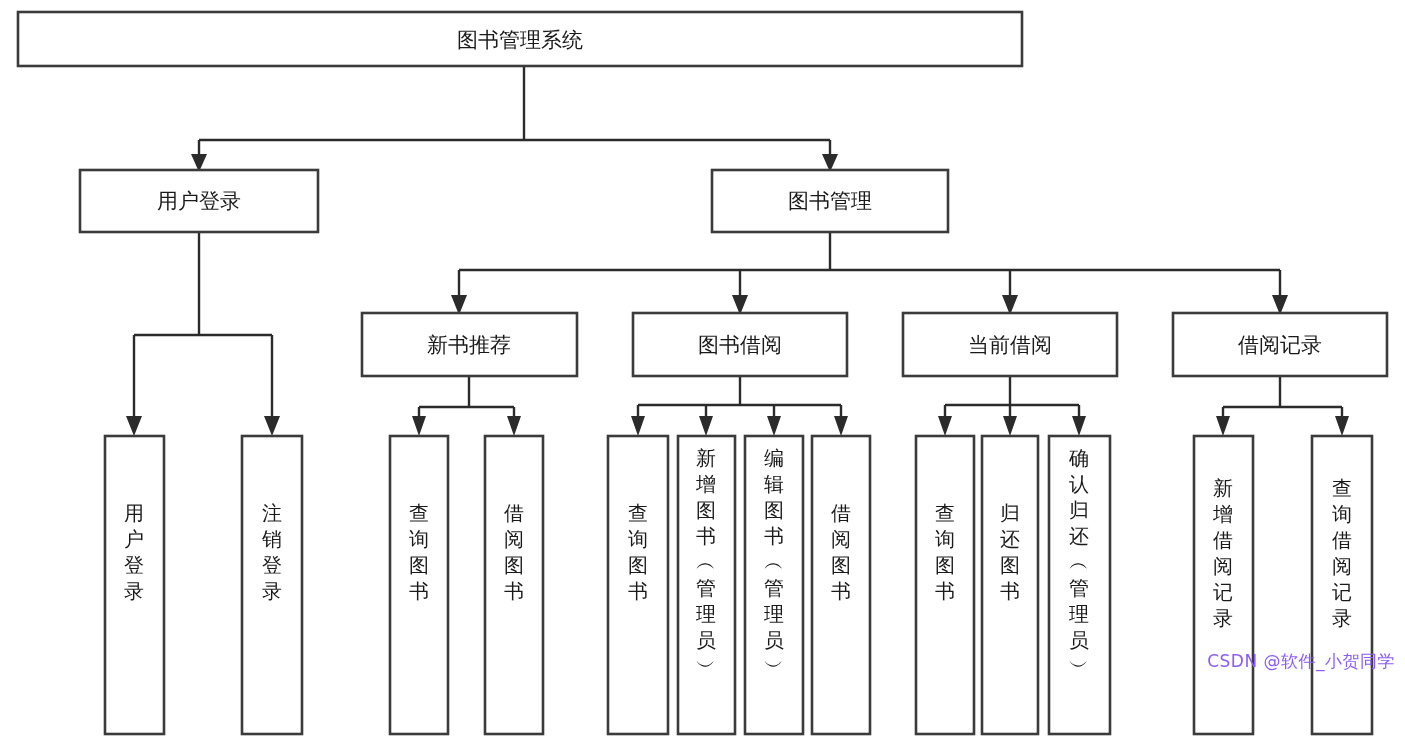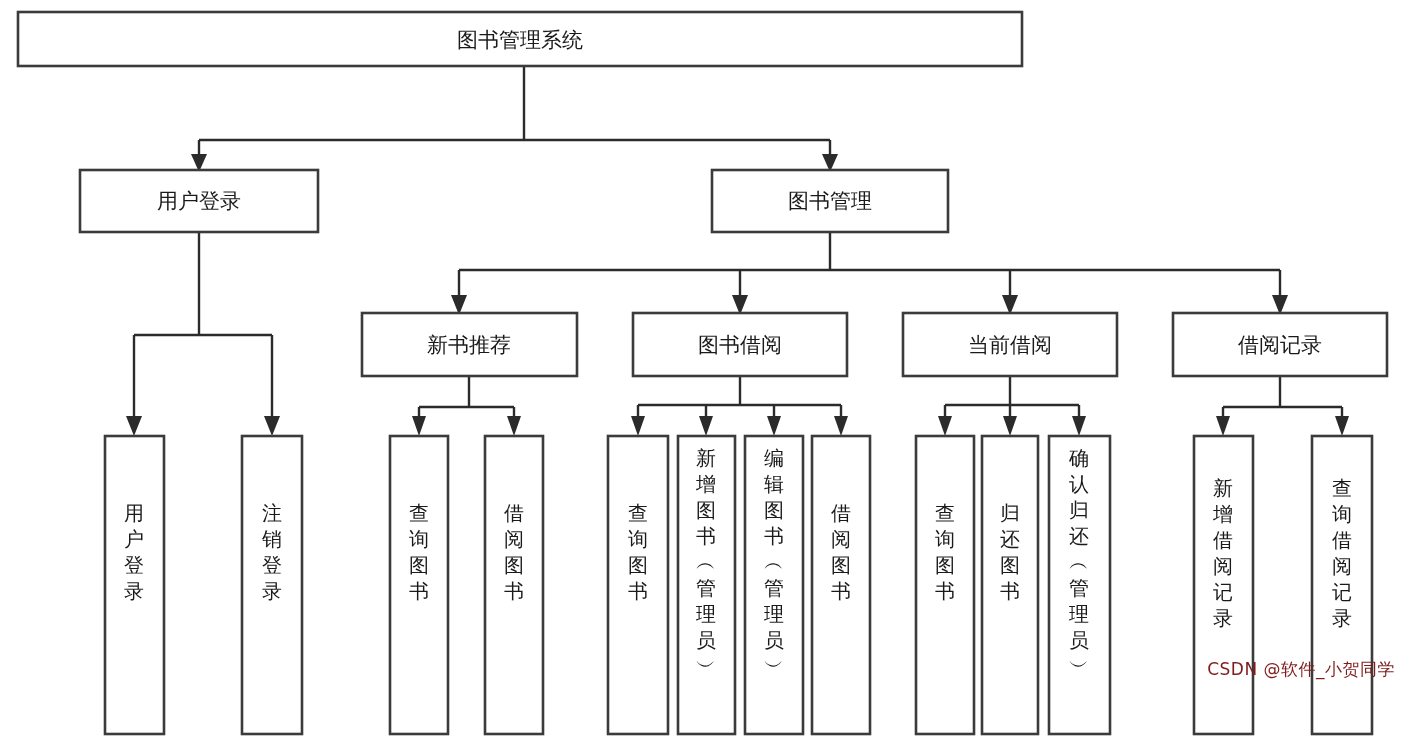--- a/index.html
+++ b/index.html
@@ -50,24 +50,24 @@
     stroke-width: 2.4;
     fill: none;
   }
   .arrow-head {
     fill: #2b2b2b;
     stroke: none;
   }
   .watermark {
     position: absolute;
     right: 10px;
-    bottom: 4px;
+    bottom: 12px;
     font-family: "DejaVu Sans", "Liberation Sans", sans-serif;
     font-size: 17px;
-    color: #7f1d1d;
+    color: #8b5cf6;
     letter-spacing: 0.5px;
     white-space: nowrap;
     pointer-events: none;
   }
 </style>
 </head>
 <body>
 
 <div id="diagram-root">
   <svg class="diagram-svg" viewBox="0 0 1405 747">

